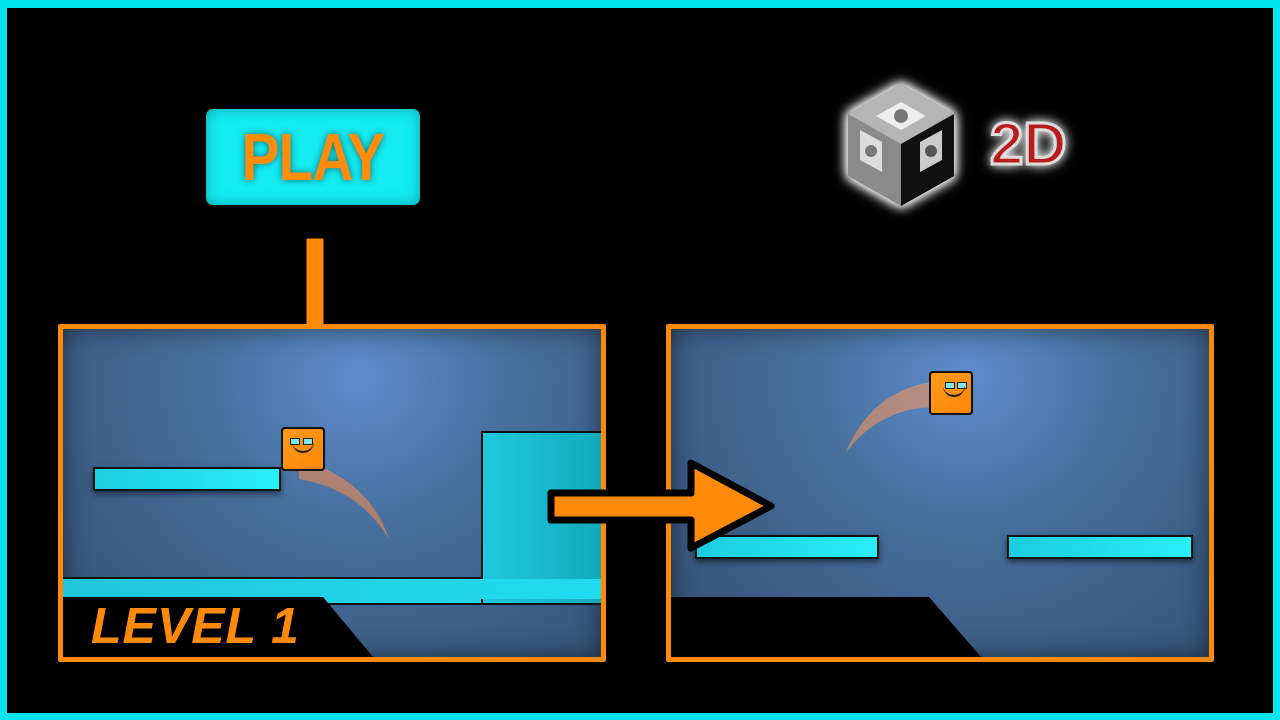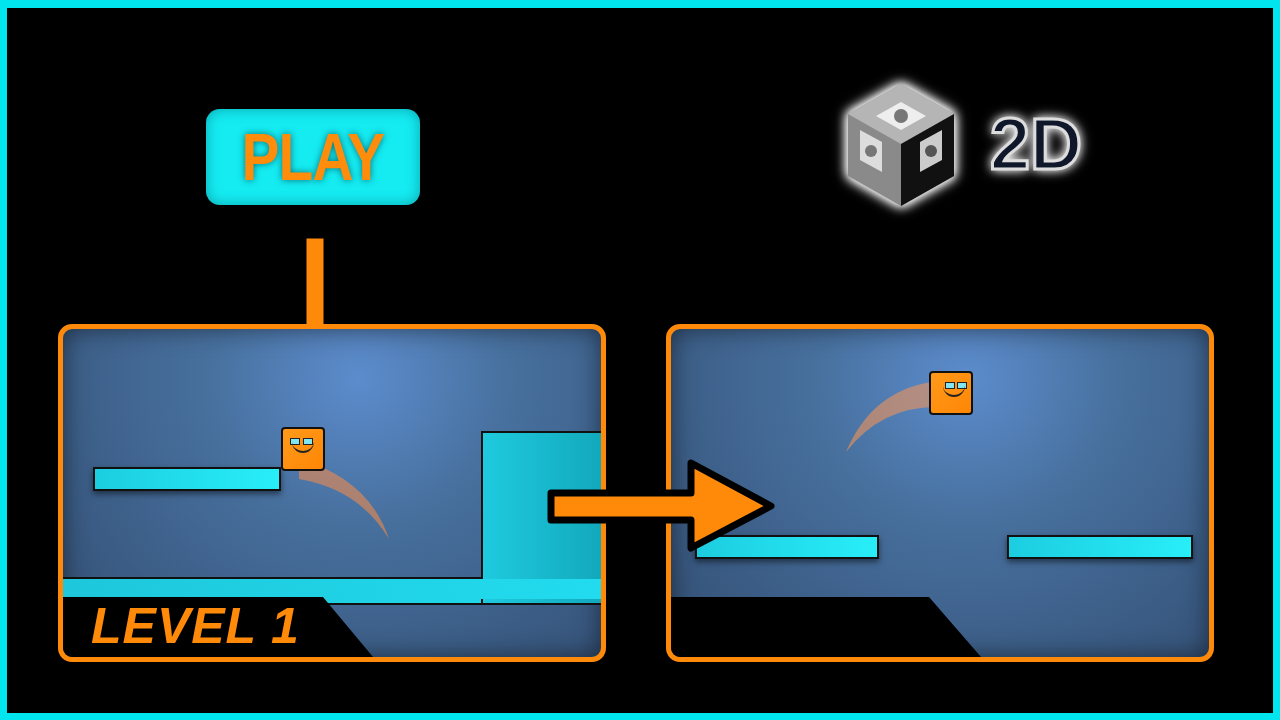--- a/index.html
+++ b/index.html
@@ -1,22 +1,22 @@
 <!DOCTYPE html>
 <html><head>
 <meta charset="utf-8">
 <style>
   html,body{margin:0;padding:0;}
   body{width:1280px;height:720px;background:#00e5ee;position:relative;overflow:hidden;font-family:"Liberation Sans",sans-serif;}
   .frame{position:absolute;left:7px;top:8px;width:1266px;height:705px;background:#000;}
-  .play-btn{position:absolute;left:206px;top:109px;width:214px;height:96px;background:#14ecf2;border-radius:14px;box-shadow:inset 0 0 14px rgba(0,80,90,.45);display:flex;align-items:center;justify-content:center;}
+  .play-btn{position:absolute;left:206px;top:109px;width:214px;height:96px;background:#14ecf2;border-radius:7px;box-shadow:inset 0 0 14px rgba(0,80,90,.45);display:flex;align-items:center;justify-content:center;}
   .play-btn span{font-family:"Liberation Sans",sans-serif;font-weight:bold;font-size:66px;color:#ff8c0a;letter-spacing:-1px;transform:scaleX(.86);text-shadow:0 0 8px rgba(0,60,70,.7);}
   .logo{position:absolute;left:842px;top:80px;}
-  .twod{position:absolute;left:990px;top:98px;font-weight:bold;font-size:72px;line-height:92px;color:#0f172a;-webkit-text-stroke:3px #ddd;text-shadow:0 0 10px #fff,0 0 14px #fff;font-family:"Liberation Sans",sans-serif;}
-  .level{position:absolute;border:5px solid #ff8a0a;border-radius:14px;overflow:hidden;
+  .twod{position:absolute;left:990px;top:98px;font-weight:bold;font-size:60px;line-height:92px;color:#b91c1c;-webkit-text-stroke:3px #ddd;text-shadow:0 0 10px #fff,0 0 14px #fff;font-family:"Liberation Sans",sans-serif;}
+  .level{position:absolute;border:5px solid #ff8a0a;border-radius:2px;overflow:hidden;
     background:radial-gradient(ellipse at 55% 15%, #5c8ccd 0%, #48719f 35%, #3c5e87 70%, #344f73 100%);box-shadow:inset 0 0 24px rgba(0,0,0,.5);text-align:center;}
   .l1{left:58px;top:324px;width:538px;height:328px;}
   .l2{left:666px;top:324px;width:538px;height:328px;}
   .plat{position:absolute;background:linear-gradient(90deg,#1ccde0,#28eef8);border:2px solid #111;box-shadow:0 3px 6px rgba(0,0,0,.5);}
   .cube{position:absolute;width:40px;height:40px;background:linear-gradient(135deg,#ff9a1a,#ff8606);border:2px solid #111;border-radius:4px;}
   .eye{position:absolute;top:9px;width:8px;height:5px;background:#7fe6f2;border:1.5px solid #222;}
   .smile{position:absolute;left:9px;top:12px;width:22px;height:10px;border-bottom:2.5px solid #222;border-radius:0 0 14px 14px;}
   .label-band{position:absolute;left:0;bottom:0;height:60px;background:#000;}
   .label-text{position:absolute;left:28px;bottom:2px;font-weight:bold;font-style:italic;font-size:50px;color:#ff8a0a;letter-spacing:1px;}
   svg{display:block;}

